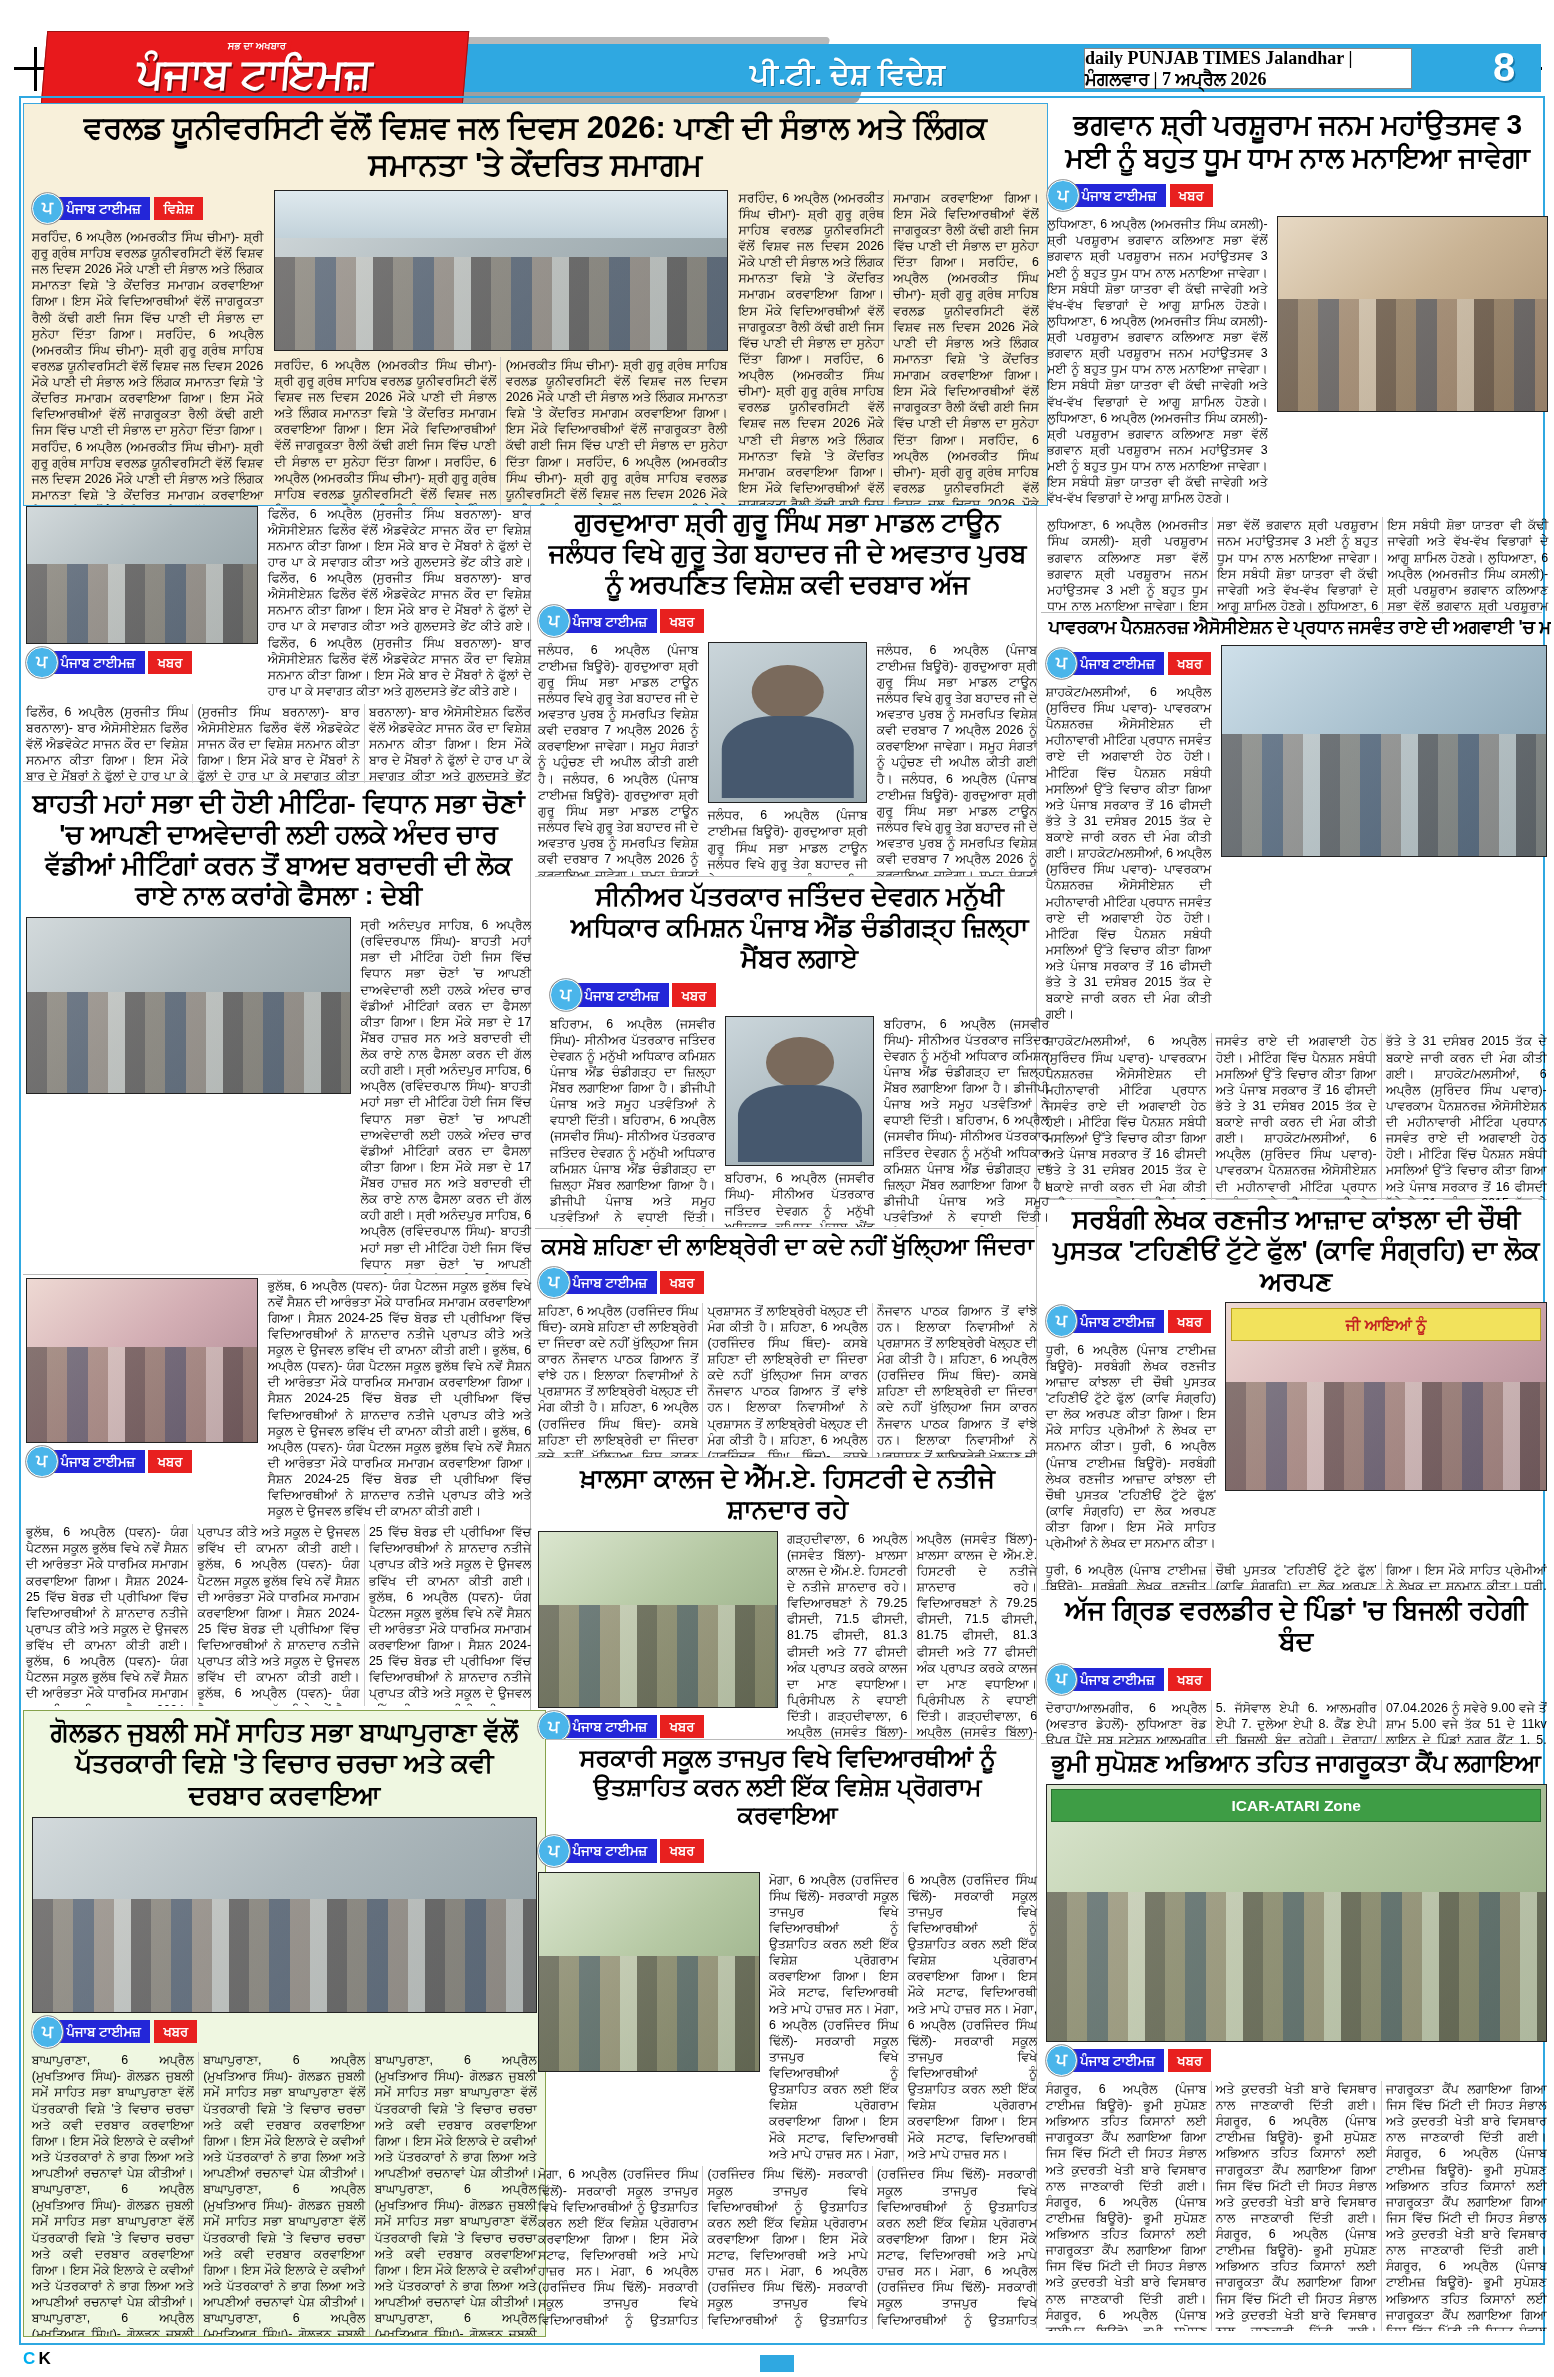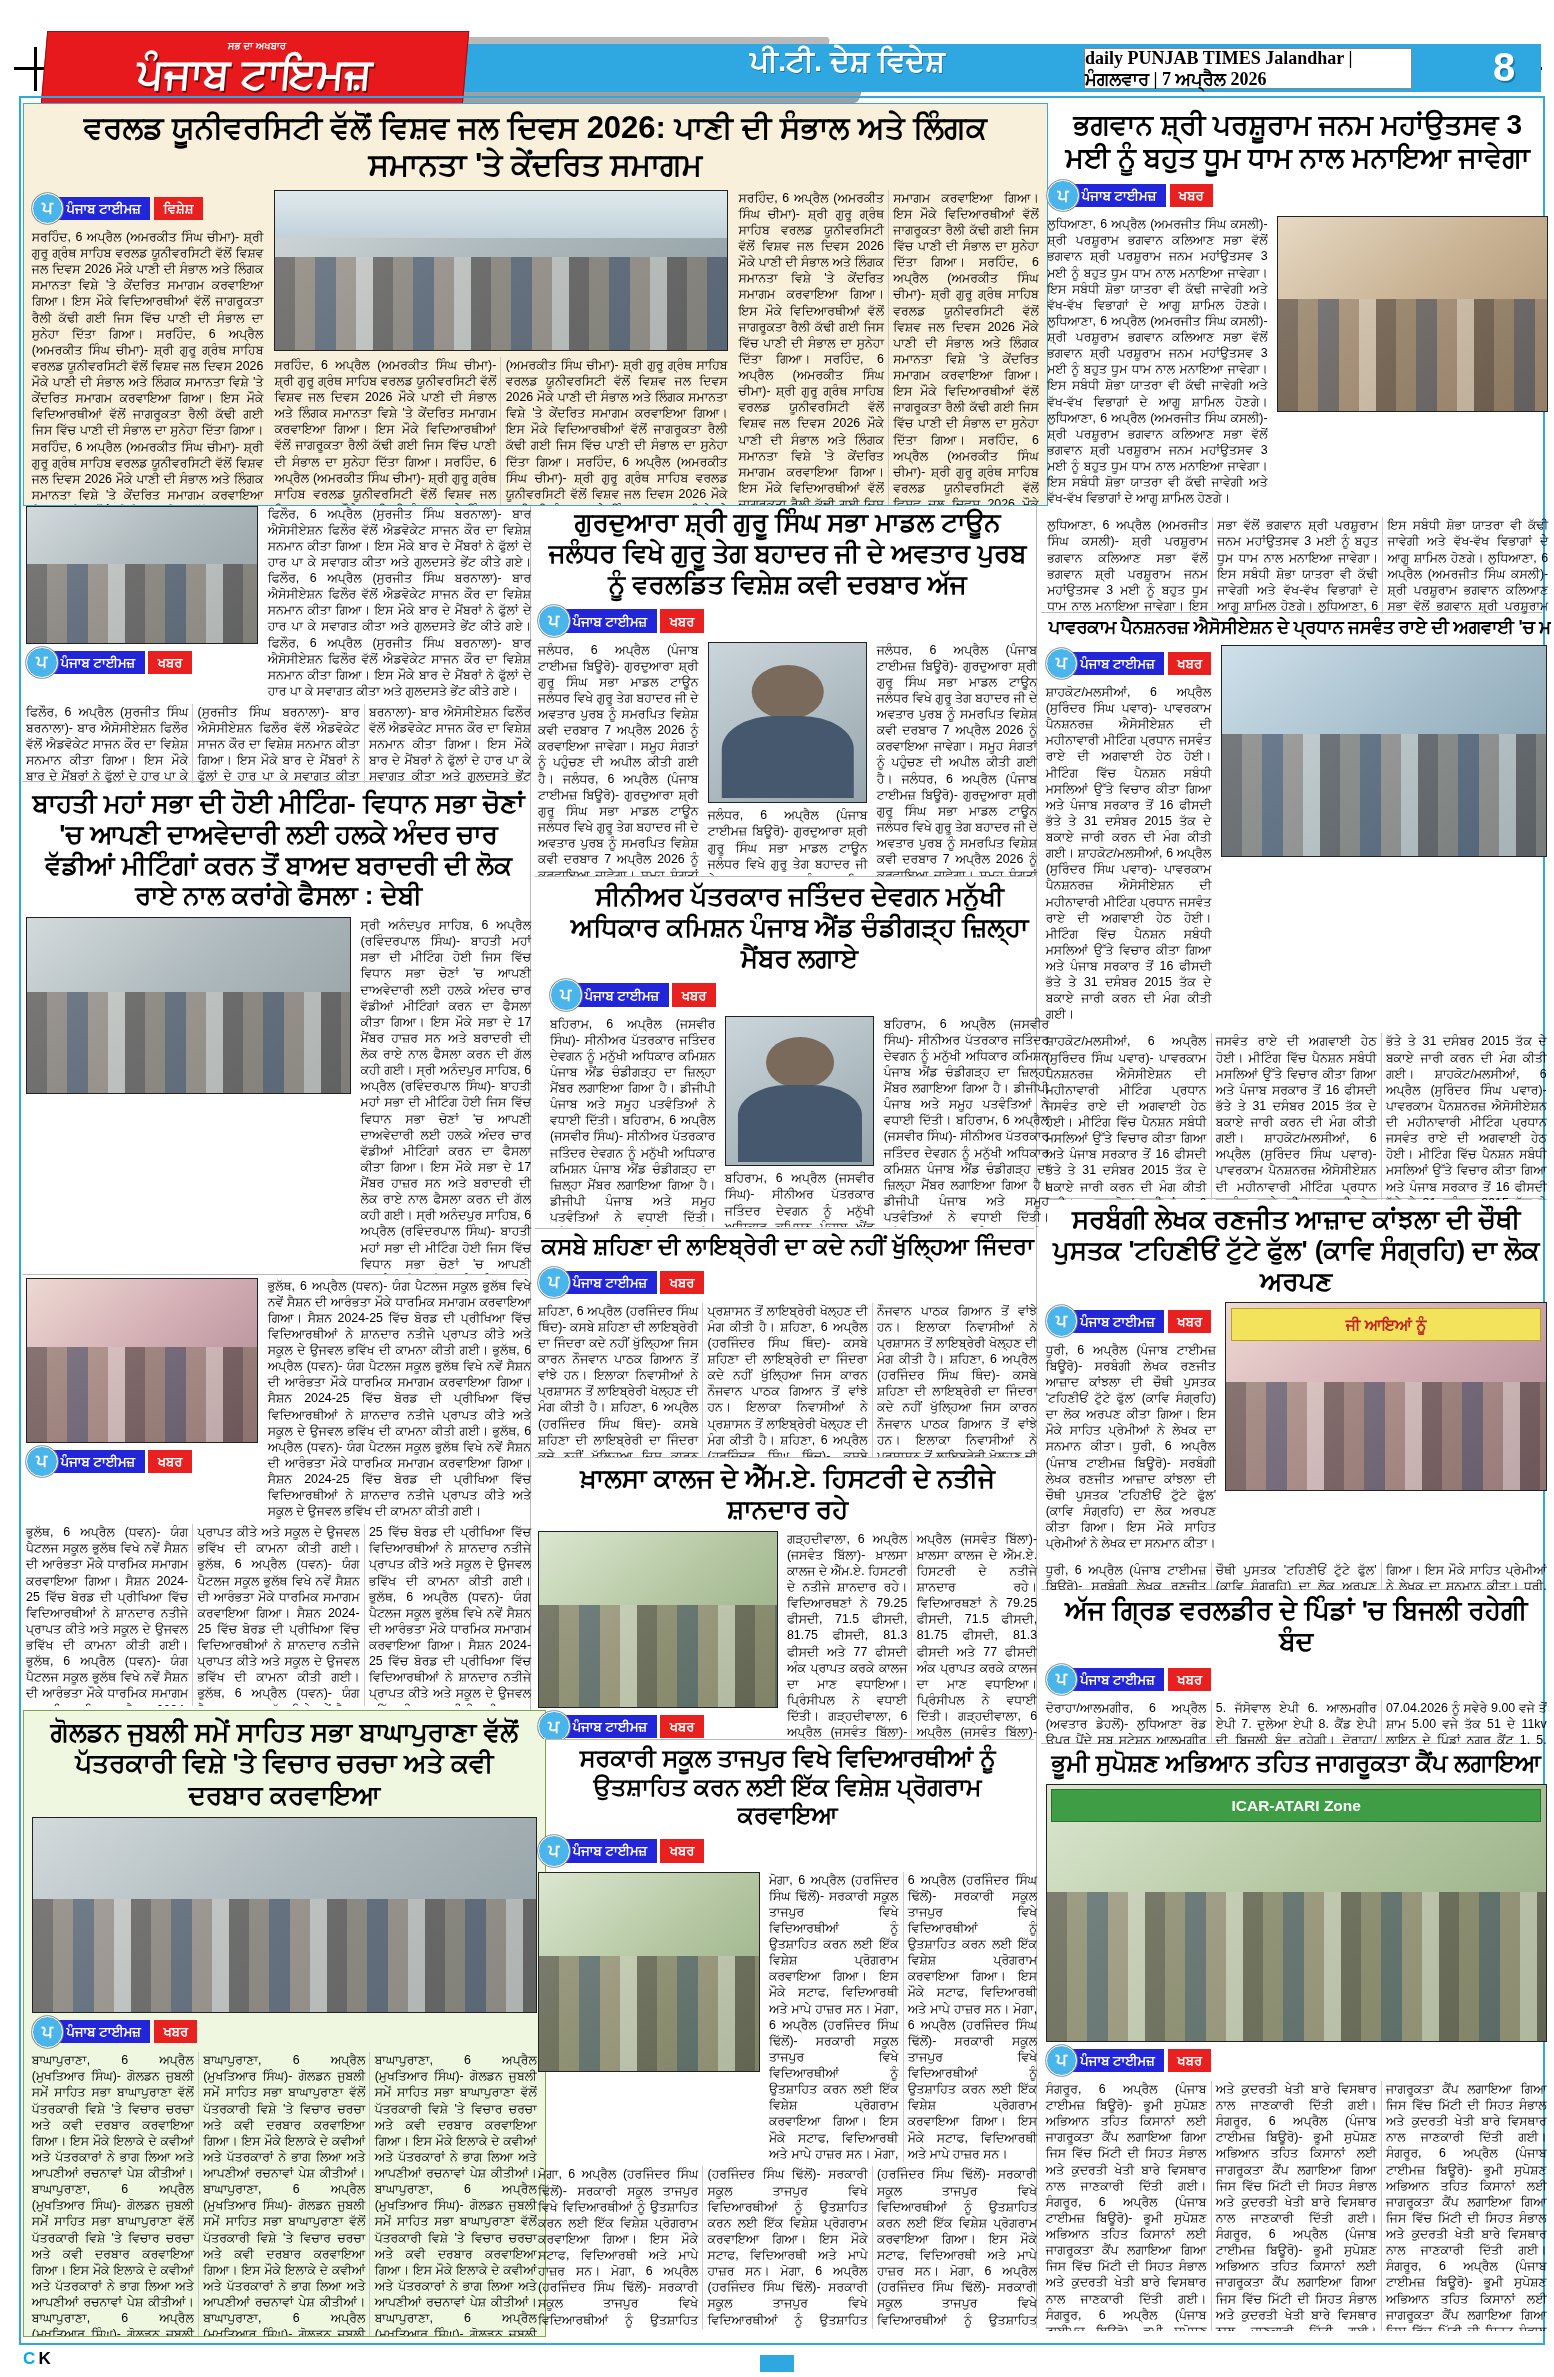--- a/index.html
+++ b/index.html
@@ -14,21 +14,21 @@
   .cross:before{left:0;right:0;top:20px;height:3.1px;}
   .cross:after{top:0;bottom:0;left:20px;width:3.1px;}
   
   .ribbon1{position:absolute;left:93px;top:37px;width:731px;height:42px;background:#b9b9b9;transform:skewX(-18deg);border-radius:4.7px;}
   .ribbon2{position:absolute;left:117px;top:72px;width:746px;height:31px;background:#9f9f9f;transform:skewX(-18deg);border-radius:4.7px;}
   .logo{position:absolute;left:44px;top:31px;width:420px;height:72px;background:#e8191c;transform:skewX(-5deg);
         border:1.6px solid #9f1111;display:flex;flex-direction:column;align-items:center;justify-content:center;}
   .logo .tag{color:#fff;font-size:10px;font-weight:bold;line-height:1;margin-bottom:1.6px;background:#e8191c;padding:0 4.7px;}
   .logo .ttl{color:#fff;font-size:42px;font-weight:bold;line-height:1;text-shadow:1.6px 1.6px 0 #6d0a0a;}
   .blubar{position:absolute;left:447px;top:44px;width:1094px;height:48px;background:#2fa8e1;
-          display:flex;align-items:flex-start;}
+          display:flex;align-items:flex-end;}
   .blubar .sec{color:#fff;font-size:29.5px;font-weight:bold;margin-left:303px;flex:0 0 auto;text-shadow:0.8px 0.8px 0 #1477a8;}
   .infobox{position:absolute;left:1084px;top:48px;width:326px;height:39px;background:#fff;border:0.8px solid #888;
            display:flex;align-items:center;justify-content:center;font-family:"Liberation Serif",serif;
            font-weight:bold;font-size:18px;}
   .pageno{position:absolute;left:1477px;top:42px;width:54px;height:51px;color:#fff;font-size:40px;font-weight:bold;
           display:flex;align-items:center;justify-content:center;text-shadow:1.6px 1.6px 0 #1477a8;}
   
   .art{position:absolute;overflow:hidden;text-align:justify;font-size:12.4px;line-height:1.3;}
   .hl{font-weight:bold;text-align:center;line-height:1.18;margin:1.6px 3.1px 6.2px;color:#000;}
   .f40{font-size:31px}.f36{font-size:28px}.f34{font-size:26.4px}.f33{font-size:26px}
@@ -156,21 +156,21 @@
           <span class="b-blue">ਪੰਜਾਬ ਟਾਈਮਜ਼</span>
           <span class="b-red">ਖਬਰ</span>
         </div>
       </div>
       <p class="btxt" style="flex:1">ਫਿਲੌਰ, 6 ਅਪ੍ਰੈਲ (ਸੁਰਜੀਤ ਸਿੰਘ ਬਰਨਾਲਾ)- ਬਾਰ ਐਸੋਸੀਏਸ਼ਨ ਫਿਲੌਰ ਵੱਲੋਂ ਐਡਵੋਕੇਟ ਸਾਜਨ ਕੌਰ ਦਾ ਵਿਸ਼ੇਸ਼ ਸਨਮਾਨ ਕੀਤਾ ਗਿਆ। ਇਸ ਮੌਕੇ ਬਾਰ ਦੇ ਮੈਂਬਰਾਂ ਨੇ ਫੁੱਲਾਂ ਦੇ ਹਾਰ ਪਾ ਕੇ ਸਵਾਗਤ ਕੀਤਾ ਅਤੇ ਗੁਲਦਸਤੇ ਭੇਂਟ ਕੀਤੇ ਗਏ। ਫਿਲੌਰ, 6 ਅਪ੍ਰੈਲ (ਸੁਰਜੀਤ ਸਿੰਘ ਬਰਨਾਲਾ)- ਬਾਰ ਐਸੋਸੀਏਸ਼ਨ ਫਿਲੌਰ ਵੱਲੋਂ ਐਡਵੋਕੇਟ ਸਾਜਨ ਕੌਰ ਦਾ ਵਿਸ਼ੇਸ਼ ਸਨਮਾਨ ਕੀਤਾ ਗਿਆ। ਇਸ ਮੌਕੇ ਬਾਰ ਦੇ ਮੈਂਬਰਾਂ ਨੇ ਫੁੱਲਾਂ ਦੇ ਹਾਰ ਪਾ ਕੇ ਸਵਾਗਤ ਕੀਤਾ ਅਤੇ ਗੁਲਦਸਤੇ ਭੇਂਟ ਕੀਤੇ ਗਏ। ਫਿਲੌਰ, 6 ਅਪ੍ਰੈਲ (ਸੁਰਜੀਤ ਸਿੰਘ ਬਰਨਾਲਾ)- ਬਾਰ ਐਸੋਸੀਏਸ਼ਨ ਫਿਲੌਰ ਵੱਲੋਂ ਐਡਵੋਕੇਟ ਸਾਜਨ ਕੌਰ ਦਾ ਵਿਸ਼ੇਸ਼ ਸਨਮਾਨ ਕੀਤਾ ਗਿਆ। ਇਸ ਮੌਕੇ ਬਾਰ ਦੇ ਮੈਂਬਰਾਂ ਨੇ ਫੁੱਲਾਂ ਦੇ ਹਾਰ ਪਾ ਕੇ ਸਵਾਗਤ ਕੀਤਾ ਅਤੇ ਗੁਲਦਸਤੇ ਭੇਂਟ ਕੀਤੇ ਗਏ।</p>
     </div>
     <p class="btxt cols3">ਫਿਲੌਰ, 6 ਅਪ੍ਰੈਲ (ਸੁਰਜੀਤ ਸਿੰਘ ਬਰਨਾਲਾ)- ਬਾਰ ਐਸੋਸੀਏਸ਼ਨ ਫਿਲੌਰ ਵੱਲੋਂ ਐਡਵੋਕੇਟ ਸਾਜਨ ਕੌਰ ਦਾ ਵਿਸ਼ੇਸ਼ ਸਨਮਾਨ ਕੀਤਾ ਗਿਆ। ਇਸ ਮੌਕੇ ਬਾਰ ਦੇ ਮੈਂਬਰਾਂ ਨੇ ਫੁੱਲਾਂ ਦੇ ਹਾਰ ਪਾ ਕੇ ਸਵਾਗਤ ਕੀਤਾ ਅਤੇ ਗੁਲਦਸਤੇ ਭੇਂਟ ਕੀਤੇ ਗਏ। ਫਿਲੌਰ, 6 ਅਪ੍ਰੈਲ (ਸੁਰਜੀਤ ਸਿੰਘ ਬਰਨਾਲਾ)- ਬਾਰ ਐਸੋਸੀਏਸ਼ਨ ਫਿਲੌਰ ਵੱਲੋਂ ਐਡਵੋਕੇਟ ਸਾਜਨ ਕੌਰ ਦਾ ਵਿਸ਼ੇਸ਼ ਸਨਮਾਨ ਕੀਤਾ ਗਿਆ। ਇਸ ਮੌਕੇ ਬਾਰ ਦੇ ਮੈਂਬਰਾਂ ਨੇ ਫੁੱਲਾਂ ਦੇ ਹਾਰ ਪਾ ਕੇ ਸਵਾਗਤ ਕੀਤਾ ਅਤੇ ਗੁਲਦਸਤੇ ਭੇਂਟ ਕੀਤੇ ਗਏ। ਫਿਲੌਰ, 6 ਅਪ੍ਰੈਲ (ਸੁਰਜੀਤ ਸਿੰਘ ਬਰਨਾਲਾ)- ਬਾਰ ਐਸੋਸੀਏਸ਼ਨ ਫਿਲੌਰ ਵੱਲੋਂ ਐਡਵੋਕੇਟ ਸਾਜਨ ਕੌਰ ਦਾ ਵਿਸ਼ੇਸ਼ ਸਨਮਾਨ ਕੀਤਾ ਗਿਆ। ਇਸ ਮੌਕੇ ਬਾਰ ਦੇ ਮੈਂਬਰਾਂ ਨੇ ਫੁੱਲਾਂ ਦੇ ਹਾਰ ਪਾ ਕੇ ਸਵਾਗਤ ਕੀਤਾ ਅਤੇ ਗੁਲਦਸਤੇ ਭੇਂਟ ਕੀਤੇ ਗਏ।</p>
   </section>
 
   <section class="art" style="left:535px;top:504px;width:499px;height:369px;padding:1.6px 3.1px">
-    <h2 class="hl f33">ਗੁਰਦੁਆਰਾ ਸ਼੍ਰੀ ਗੁਰੂ ਸਿੰਘ ਸਭਾ ਮਾਡਲ ਟਾਊਨ ਜਲੰਧਰ ਵਿਖੇ ਗੁਰੂ ਤੇਗ ਬਹਾਦਰ ਜੀ ਦੇ ਅਵਤਾਰ ਪੁਰਬ ਨੂੰ ਵਰਲਡਿਤ ਵਿਸ਼ੇਸ਼ ਕਵੀ ਦਰਬਾਰ ਅੱਜ</h2>
+    <h2 class="hl f33">ਗੁਰਦੁਆਰਾ ਸ਼੍ਰੀ ਗੁਰੂ ਸਿੰਘ ਸਭਾ ਮਾਡਲ ਟਾਊਨ ਜਲੰਧਰ ਵਿਖੇ ਗੁਰੂ ਤੇਗ ਬਹਾਦਰ ਜੀ ਦੇ ਅਵਤਾਰ ਪੁਰਬ ਨੂੰ ਅਰਪਣਿਤ ਵਿਸ਼ੇਸ਼ ਕਵੀ ਦਰਬਾਰ ਅੱਜ</h2>
     <div class="badge">
       <span class="circ">ਪ</span>
       <span class="b-blue">ਪੰਜਾਬ ਟਾਈਮਜ਼</span>
       <span class="b-red">ਖਬਰ</span>
     </div>
     <div style="display:flex;gap:9.3px">
       <p class="btxt" style="flex:1">ਜਲੰਧਰ, 6 ਅਪ੍ਰੈਲ (ਪੰਜਾਬ ਟਾਈਮਜ਼ ਬਿਊਰੋ)- ਗੁਰਦੁਆਰਾ ਸ਼੍ਰੀ ਗੁਰੂ ਸਿੰਘ ਸਭਾ ਮਾਡਲ ਟਾਊਨ ਜਲੰਧਰ ਵਿਖੇ ਗੁਰੂ ਤੇਗ ਬਹਾਦਰ ਜੀ ਦੇ ਅਵਤਾਰ ਪੁਰਬ ਨੂੰ ਸਮਰਪਿਤ ਵਿਸ਼ੇਸ਼ ਕਵੀ ਦਰਬਾਰ 7 ਅਪ੍ਰੈਲ 2026 ਨੂੰ ਕਰਵਾਇਆ ਜਾਵੇਗਾ। ਸਮੂਹ ਸੰਗਤਾਂ ਨੂੰ ਪਹੁੰਚਣ ਦੀ ਅਪੀਲ ਕੀਤੀ ਗਈ ਹੈ। ਜਲੰਧਰ, 6 ਅਪ੍ਰੈਲ (ਪੰਜਾਬ ਟਾਈਮਜ਼ ਬਿਊਰੋ)- ਗੁਰਦੁਆਰਾ ਸ਼੍ਰੀ ਗੁਰੂ ਸਿੰਘ ਸਭਾ ਮਾਡਲ ਟਾਊਨ ਜਲੰਧਰ ਵਿਖੇ ਗੁਰੂ ਤੇਗ ਬਹਾਦਰ ਜੀ ਦੇ ਅਵਤਾਰ ਪੁਰਬ ਨੂੰ ਸਮਰਪਿਤ ਵਿਸ਼ੇਸ਼ ਕਵੀ ਦਰਬਾਰ 7 ਅਪ੍ਰੈਲ 2026 ਨੂੰ ਕਰਵਾਇਆ ਜਾਵੇਗਾ। ਸਮੂਹ ਸੰਗਤਾਂ ਨੂੰ ਪਹੁੰਚਣ ਦੀ ਅਪੀਲ ਕੀਤੀ ਗਈ ਹੈ। ਜਲੰਧਰ, 6 ਅਪ੍ਰੈਲ (ਪੰਜਾਬ ਟਾਈਮਜ਼ ਬਿਊਰੋ)- ਗੁਰਦੁਆਰਾ ਸ਼੍ਰੀ ਗੁਰੂ ਸਿੰਘ ਸਭਾ ਮਾਡਲ ਟਾਊਨ ਜਲੰਧਰ ਵਿਖੇ ਗੁਰੂ ਤੇਗ ਬਹਾਦਰ ਜੀ ਦੇ ਅਵਤਾਰ ਪੁਰਬ ਨੂੰ ਸਮਰਪਿਤ ਵਿਸ਼ੇਸ਼ ਕਵੀ ਦਰਬਾਰ 7 ਅਪ੍ਰੈਲ 2026 ਨੂੰ ਕਰਵਾਇਆ ਜਾਵੇਗਾ। ਸਮੂਹ ਸੰਗਤਾਂ ਨੂੰ ਪਹੁੰਚਣ ਦੀ ਅਪੀਲ ਕੀਤੀ ਗਈ ਹੈ।</p>
       <div style="flex:0 0 32%">
         <div class="portrait" style="height:159px"></div>
         <p class="btxt" style="margin-top:4.7px">ਜਲੰਧਰ, 6 ਅਪ੍ਰੈਲ (ਪੰਜਾਬ ਟਾਈਮਜ਼ ਬਿਊਰੋ)- ਗੁਰਦੁਆਰਾ ਸ਼੍ਰੀ ਗੁਰੂ ਸਿੰਘ ਸਭਾ ਮਾਡਲ ਟਾਊਨ ਜਲੰਧਰ ਵਿਖੇ ਗੁਰੂ ਤੇਗ ਬਹਾਦਰ ਜੀ ਦੇ ਅਵਤਾਰ ਪੁਰਬ ਨੂੰ ਸਮਰਪਿਤ ਵਿਸ਼ੇਸ਼ ਕਵੀ ਦਰਬਾਰ 7 ਅਪ੍ਰੈਲ 2026 ਨੂੰ ਕਰਵਾਇਆ ਜਾਵੇਗਾ। ਸਮੂਹ ਸੰਗਤਾਂ ਨੂੰ ਪਹੁੰਚਣ ਦੀ ਅਪੀਲ ਕੀਤੀ ਗਈ ਹੈ।</p>

